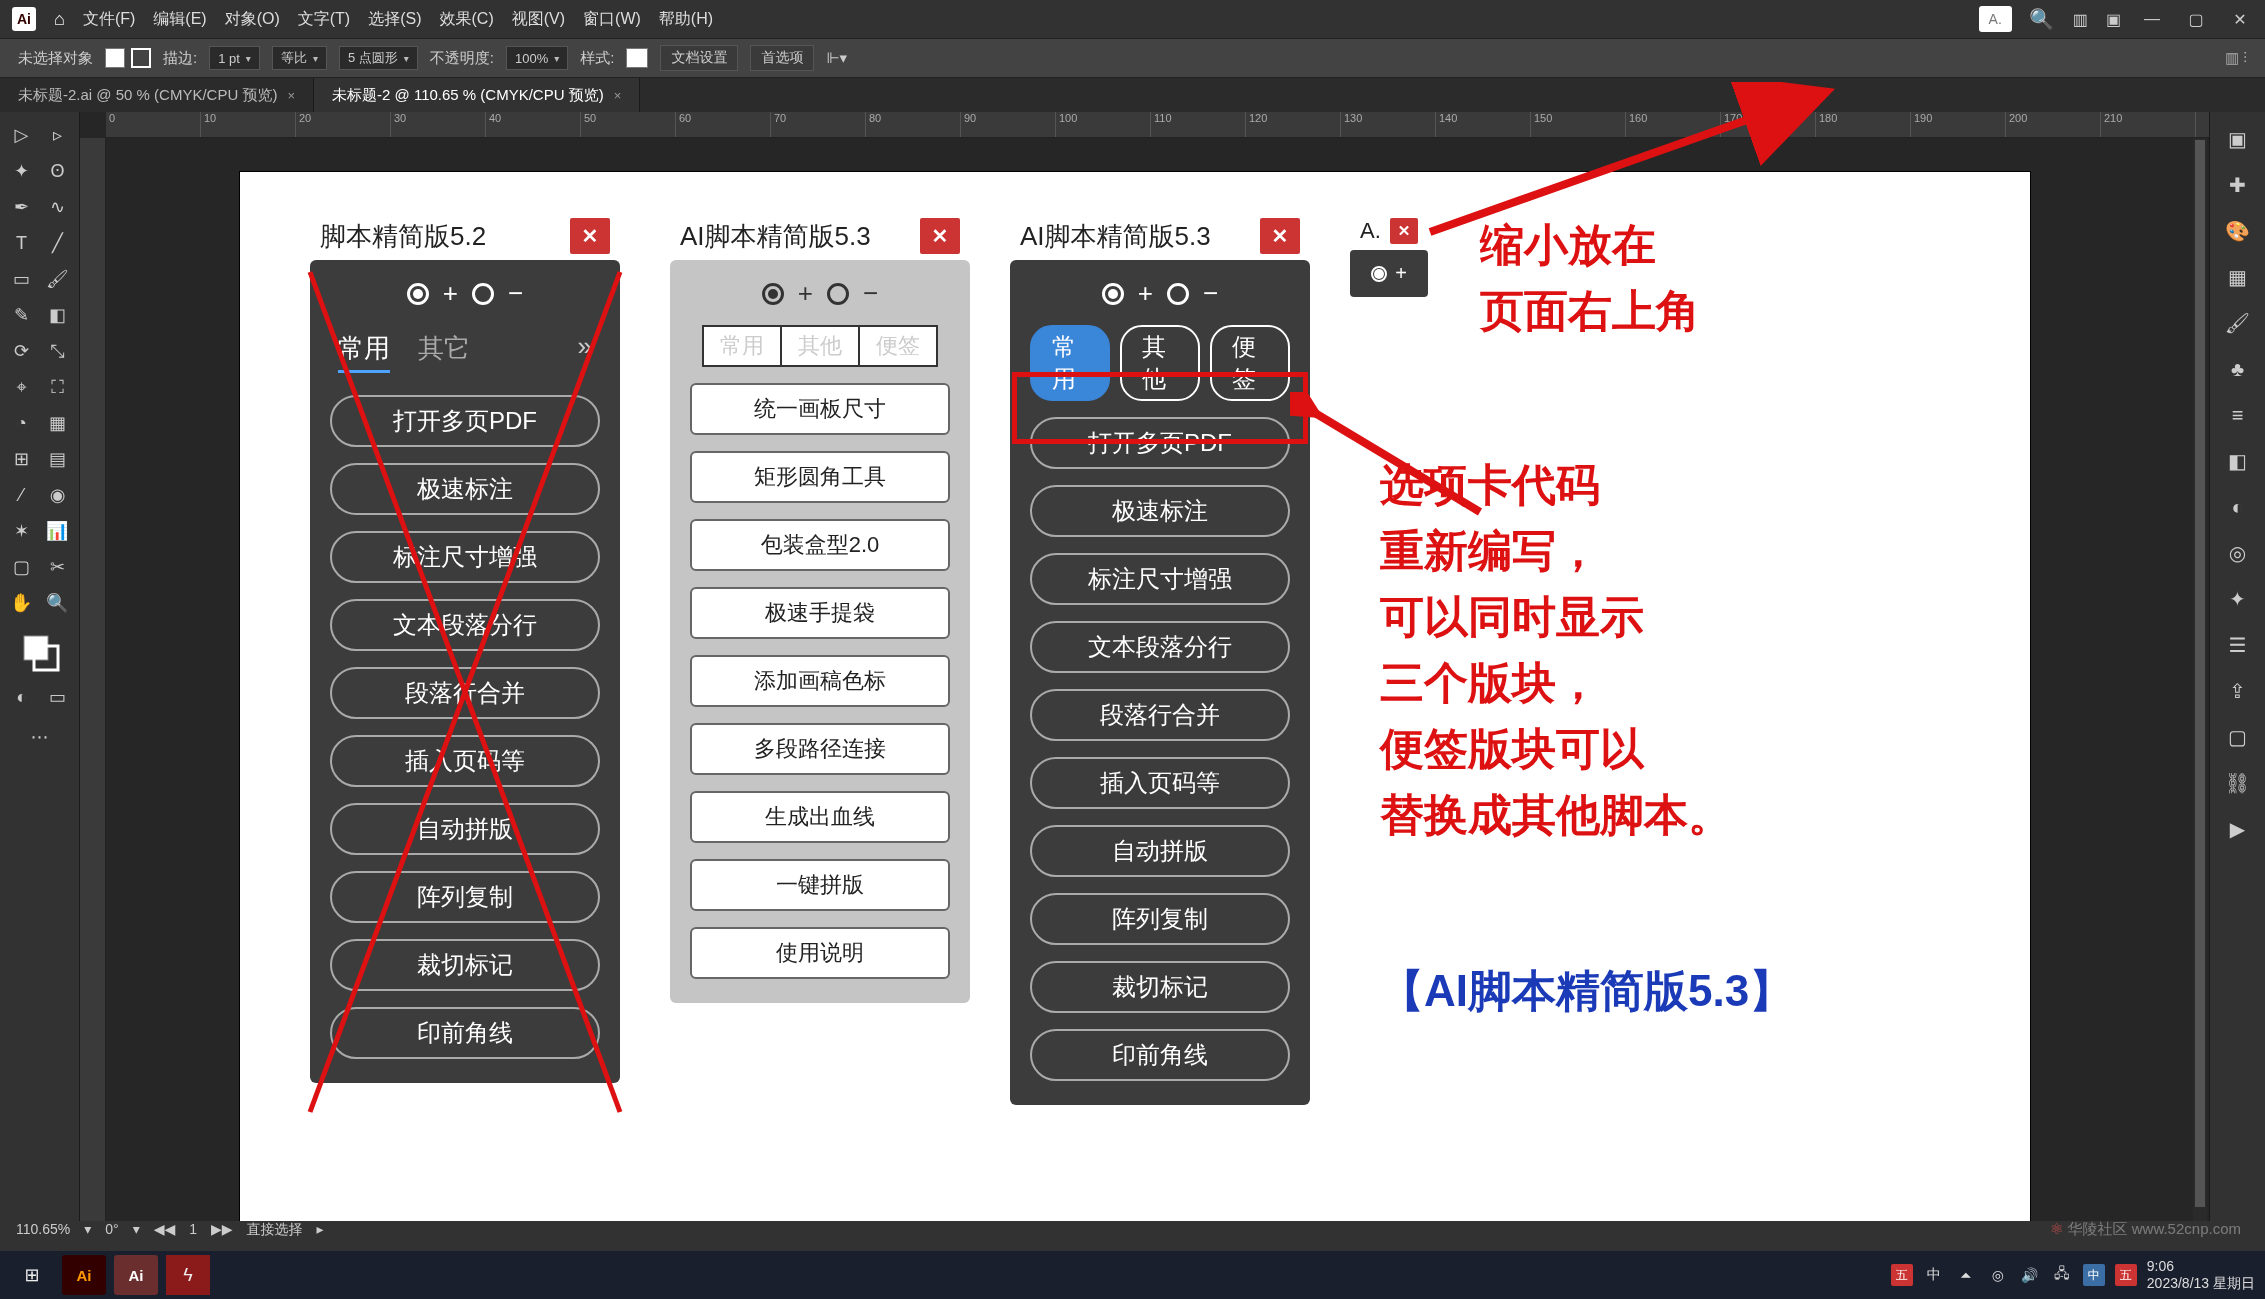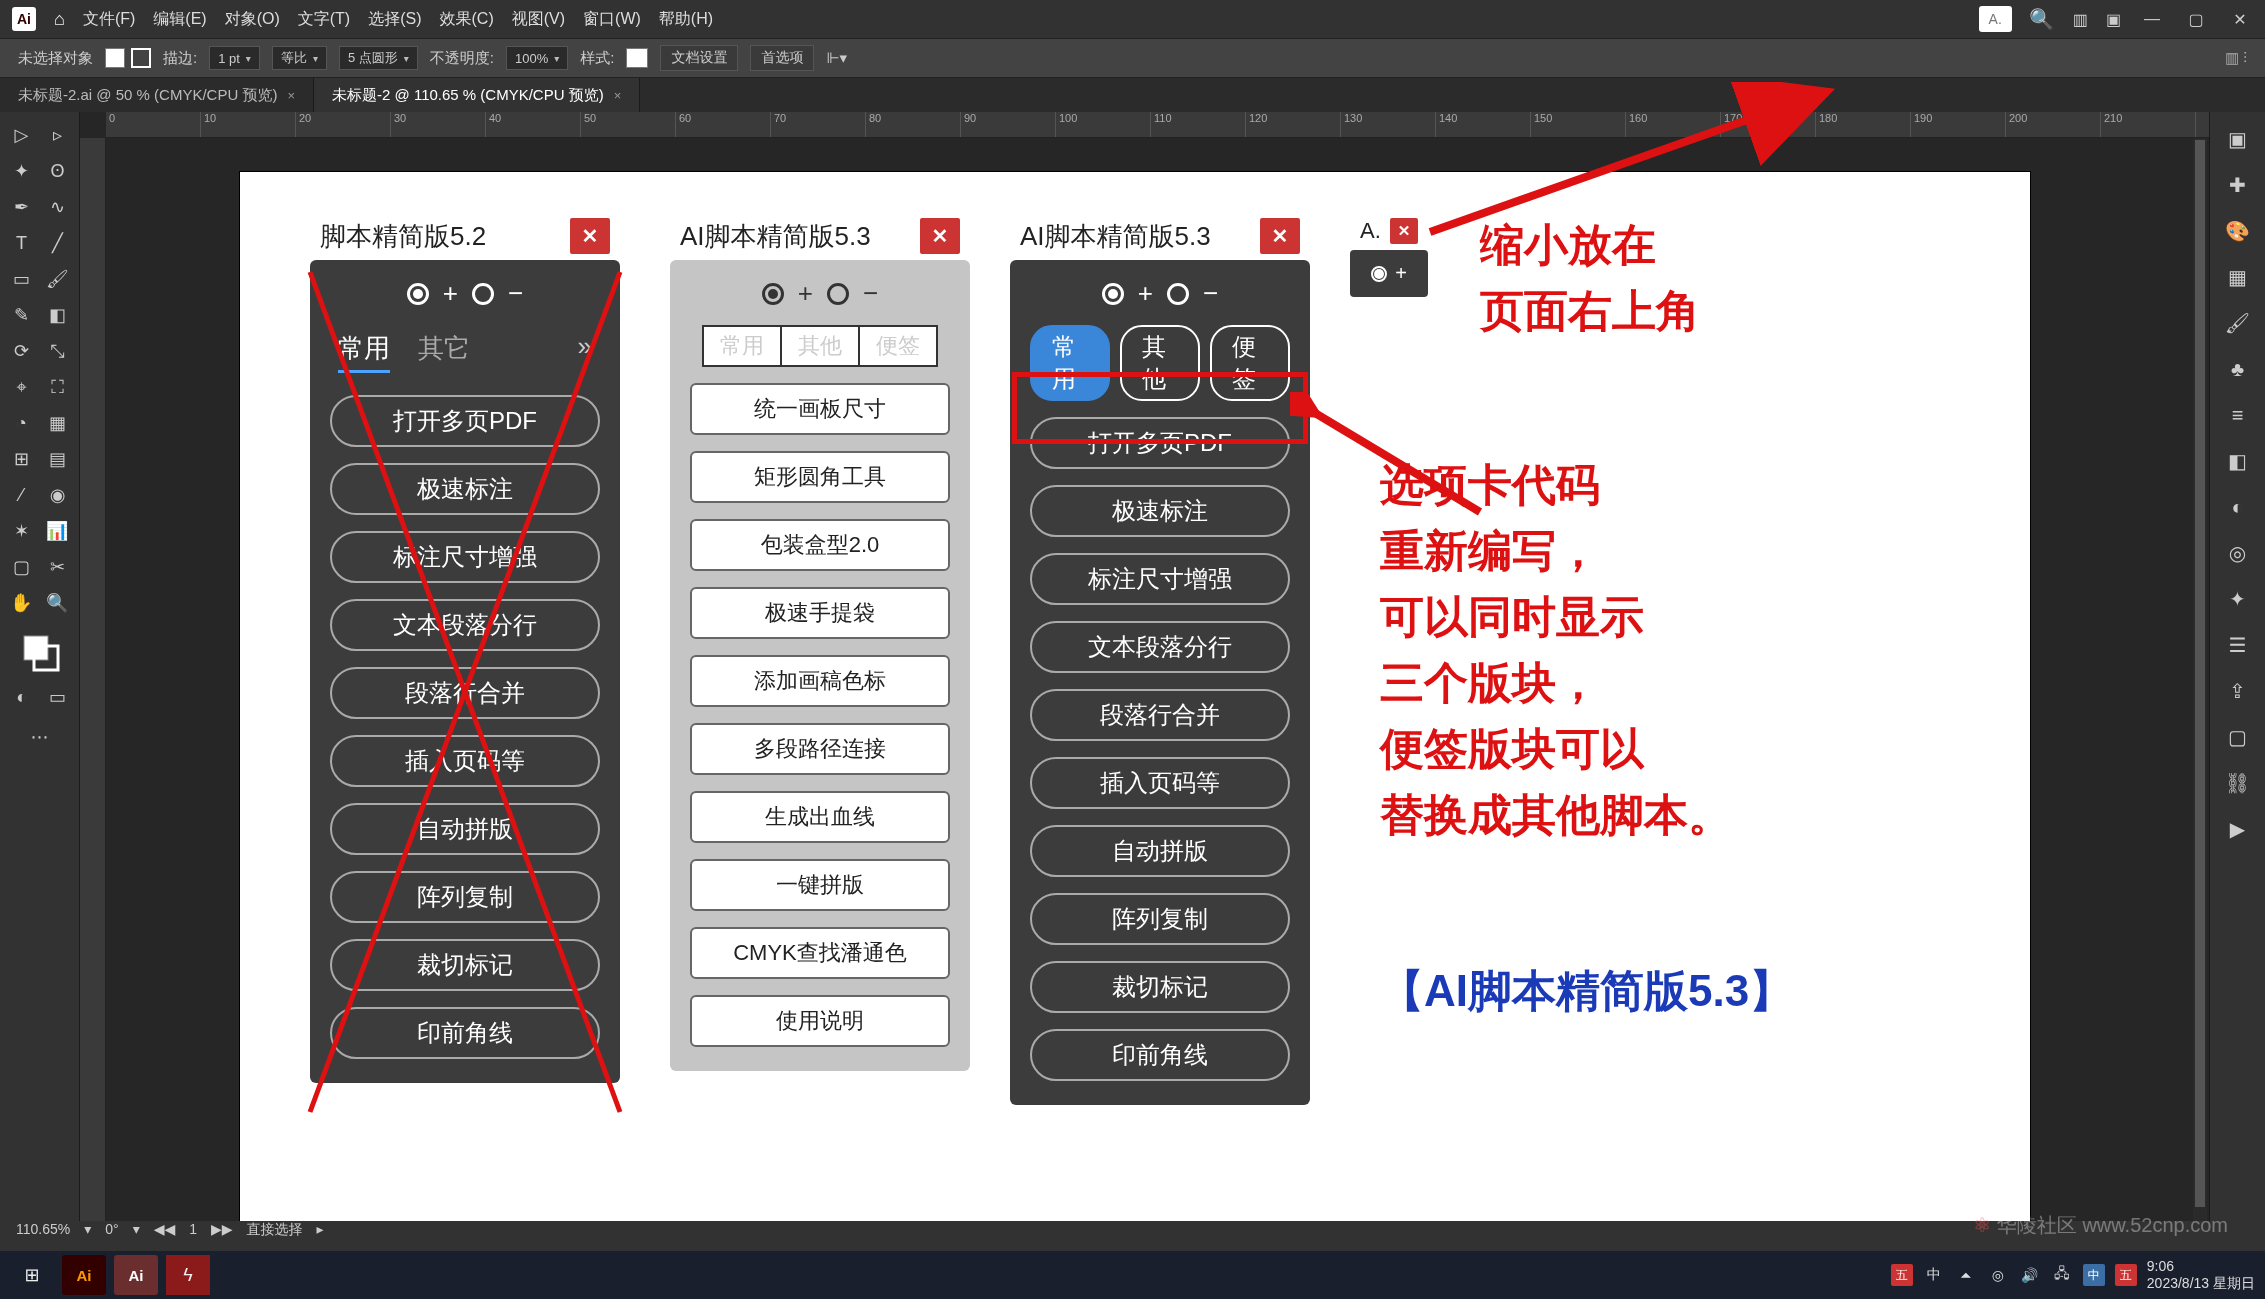--- a/index.html
+++ b/index.html
@@ -89,21 +89,21 @@
 .tb-right { margin-left:auto; display:flex; align-items:center; gap:10px; color:#ddd; font-size:14px; }
 .clock { text-align:left; line-height:1.2; font-size:14px; }
 .tray-ic { width:22px; height:22px; display:flex; align-items:center; justify-content:center; }
 
 
 .hscroll { position:absolute; left:26px; right:20px; bottom:6px; height:14px; background:#2a2a2a; }
 .vscroll { position:absolute; right:2px; top:26px; width:14px; bottom:24px; background:#2a2a2a; }
 .vscroll .thumb { position:absolute; left:2px; right:2px; top:2px; bottom:20px; background:#555; }
 
 
-.wm { position:absolute; right:37px; bottom:60px; color:#fff; opacity:.35; font-size:20px; }
+.wm { position:absolute; right:24px; bottom:60px; color:#fff; opacity:.35; font-size:15px; }
 .wm b { color:#f55; }
 </style>
 </head>
 <body>
 
 <div class="appbar">
   <div class="ai-logo">Ai</div>
   <span class="home-ic">⌂</span>
   <span class="menu-item">文件(F)</span>
   <span class="menu-item">编辑(E)</span>
@@ -361,23 +361,20 @@
           <div class="action l">
               <span>多段路径连接</span>
             </div>
           <div class="action l">
               <span>生成出血线</span>
             </div>
           <div class="action l">
               <span>一键拼版</span>
             </div>
           <div class="action l">
-              <span>CMYK查找潘通色</span>
-            </div>
-          <div class="action l">
               <span>使用说明</span>
             </div>
         </div>
       </div>
 
       <div class="panel" style="left:770px; top:40px; width:300px;">
         <div class="pnl-head">
             <span>AI脚本精简版5.3</span>
           <div class="close-red">✕</div>
           </div>

